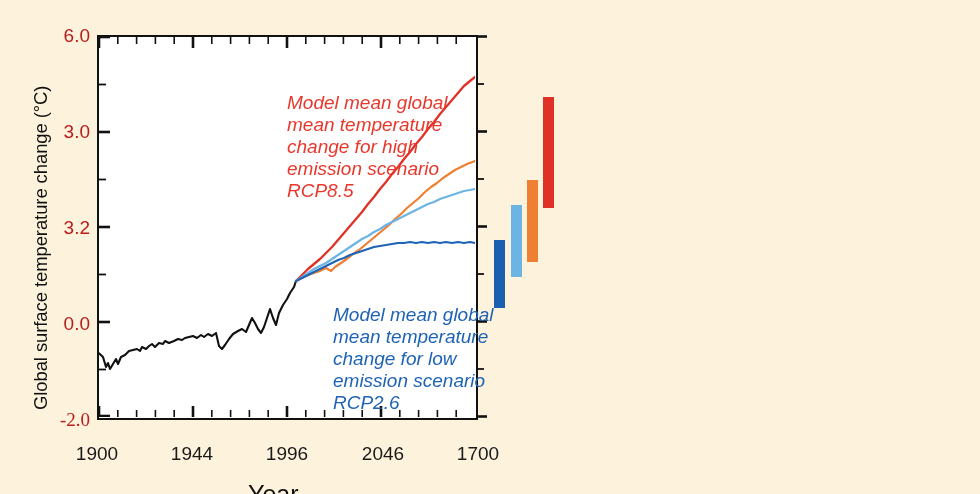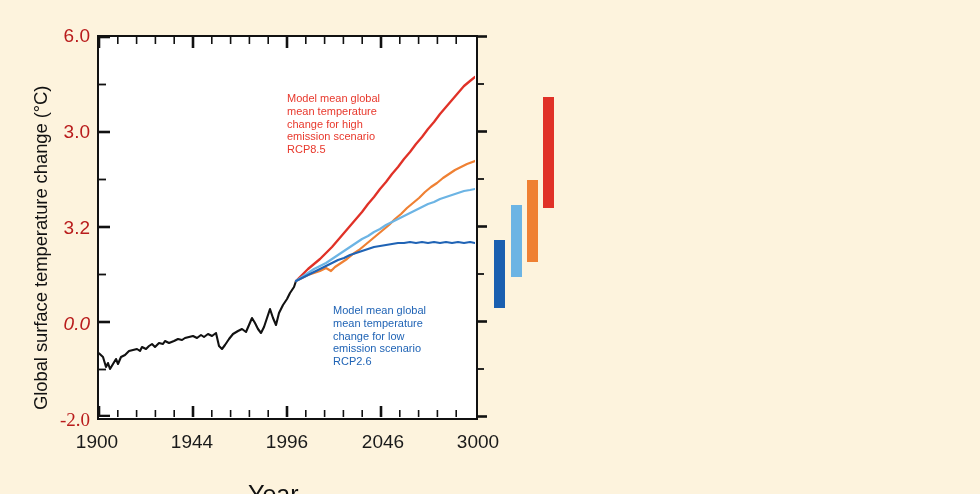--- a/index.html
+++ b/index.html
@@ -39,42 +39,44 @@
     text-align: right;
     width: 72px;
     line-height: 1;
   }
   .xtick-label {
     font-size: 19px;
     color: #1a1a1a;
     text-align: center;
     width: 80px;
     line-height: 1;
+    margin-top: 12px;
   }
   #y-axis-title {
     font-size: 18.5px;
     color: #111111;
     transform-origin: 0 0;
     transform: rotate(-90deg);
     white-space: nowrap;
     left: 30px;
     top: 410px;
     letter-spacing: -0.1px;
   }
   #x-axis-title {
     font-size: 25px;
     color: #111111;
     left: 248px;
     top: 480px;
   }
 
   .annot {
-    font-size: 11px;
+    font-size: 19px;
     line-height: 1.16;
     white-space: pre-line;
+    font-style: italic;
   }
   #annot-high { color: #e8382c; left: 287px; top: 92px; }
   #annot-low  { color: #1f63b5; left: 333px; top: 304px; }
 
   
   .unc-bar {
     width: 11px;
     border-radius: 0;
   }
 </style>
@@ -83,28 +85,28 @@
 
 <div id="root">
 
   <div id="timeseries-panel" class="abs">
 
     <div id="y-axis-title" class="abs">Global surface temperature change (°C)</div>
 
     <div class="ytick-label abs" style="left:18px; top:26px;">6.0</div>
     <div class="ytick-label abs" style="left:18px; top:122px;">3.0</div>
     <div class="ytick-label abs" style="left:18px; top:218px;">3.2</div>
-    <div class="ytick-label abs" style="left:18px; top:314px;font-style:italic;">0.0</div>
+    <div class="ytick-label abs" style="left:18px; top:314px;">0.0</div>
     <div class="ytick-label abs" style="left:18px; top:410px;font-family:Liberation Serif, serif;">-2.0</div>
 
     <div class="xtick-label abs" style="left:57px; top:432px;">1900</div>
     <div class="xtick-label abs" style="left:152px; top:432px;">1944</div>
     <div class="xtick-label abs" style="left:247px; top:432px;">1996</div>
     <div class="xtick-label abs" style="left:343px; top:432px;">2046</div>
-    <div class="xtick-label abs" style="left:438px; top:432px;">3000</div>
+    <div class="xtick-label abs" style="left:438px; top:432px;">1700</div>
 
     <div id="x-axis-title" class="abs">Year</div>
 
     <div id="plot-frame" class="abs">
       <svg id="plot-svg" width="376" height="380" viewBox="0 0 376 380">
 
         <g>
 
           <path fill="none" stroke="#111111" stroke-width="2.1" stroke-linejoin="round" stroke-linecap="round" d="M0,316.4 L4,320 L7,330 L9,326 L11,332 L14,327 L17,322 L19,327 L22,320
                    L26,318 L30,314 L34,313 L38,312 L41,314 L43,310 L47,312 L50,309 L53,307

